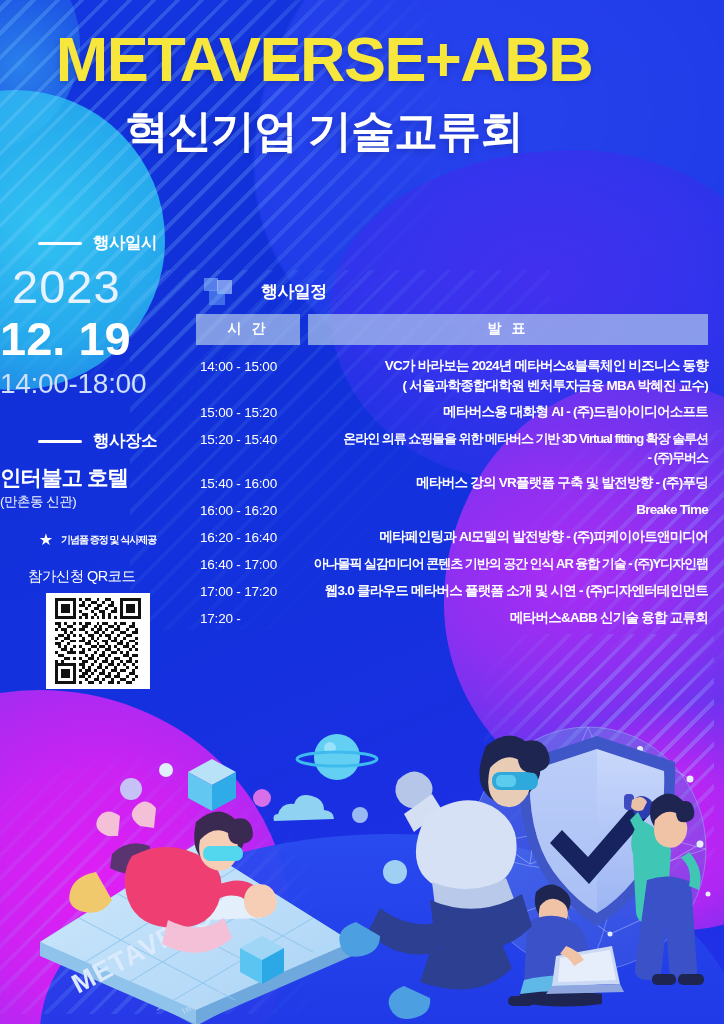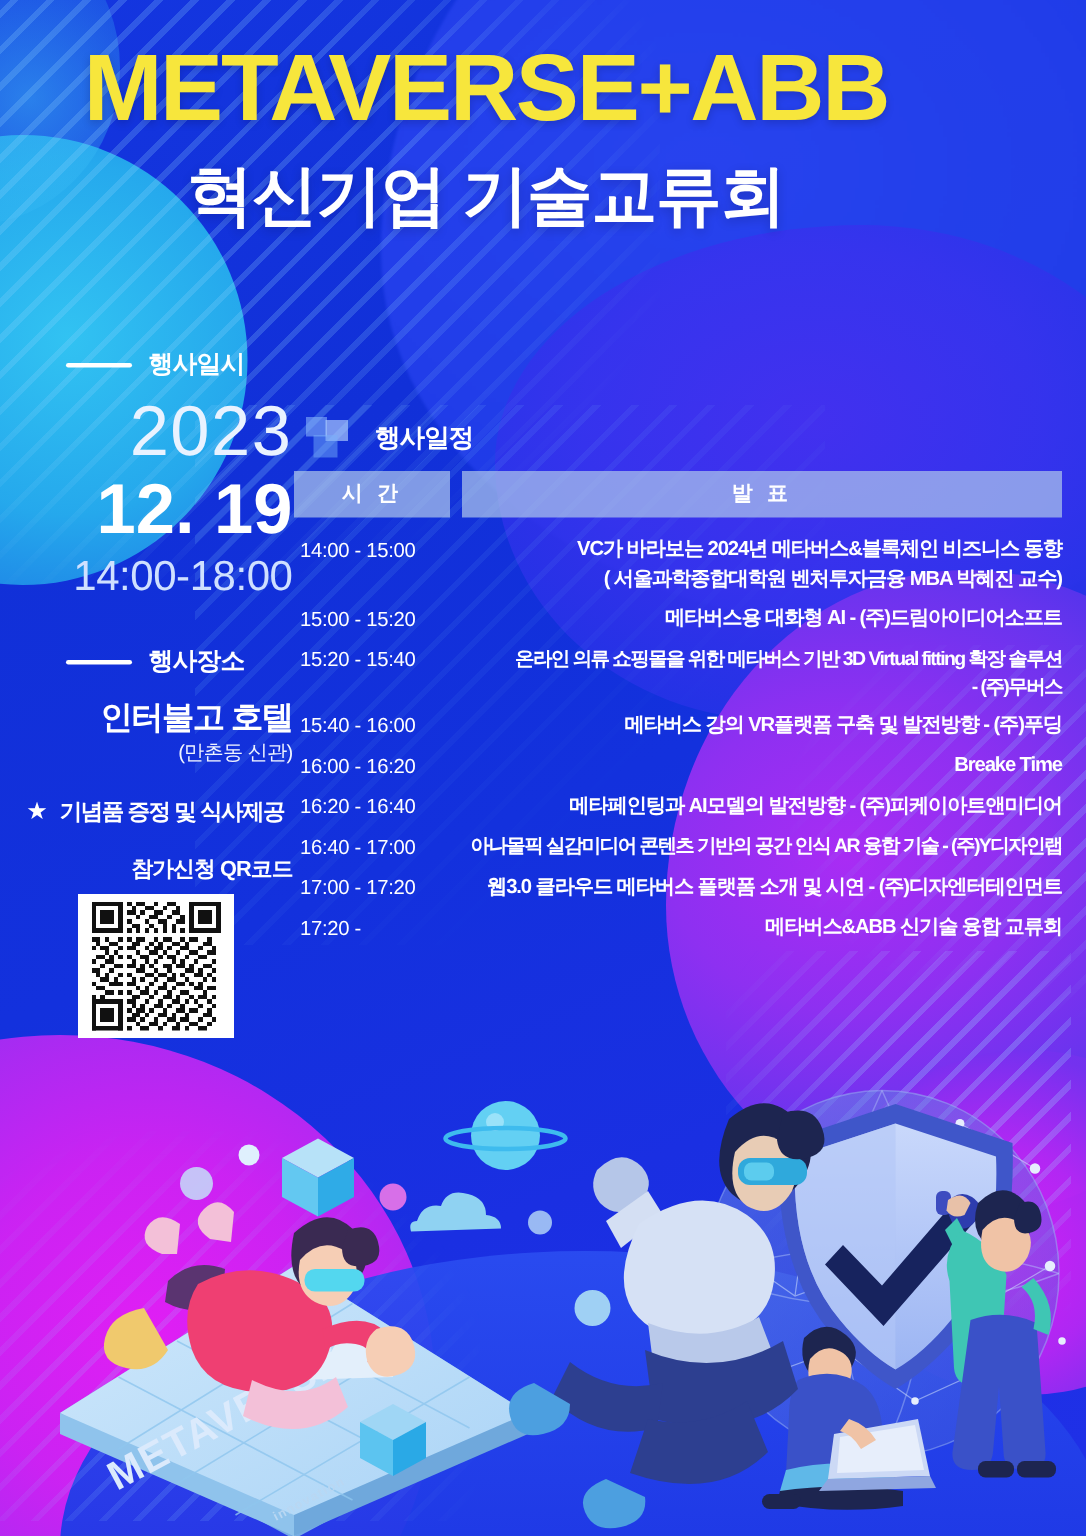--- a/index.html
+++ b/index.html
@@ -161,21 +161,21 @@
     line-height: 1.08;
     font-weight: 700;
     letter-spacing: -1px;
     color: #ffffff;
     text-shadow: 0 2px 7px rgba(0,0,30,.20);
   }
 
   
   .left-col {
     position: absolute; left: 0; top: 232px; width: 195px;
-    text-align: right; z-index: 6; color: #fff; padding-left: 12px;
+    text-align: left; z-index: 6; color: #fff;
   }
   .rule-row { display: flex; align-items: center; justify-content: center; gap: 11px; }
   .rule { display: block; width: 44px; height: 3px; background: #ffffff; border-radius: 2px; }
   .section-label { font-size: 16.5px; font-weight: 700; letter-spacing: -.5px; color: #fff; }
 
   .year {
     margin-top: 9px;
     font-size: 47px; font-weight: 300; letter-spacing: 1px;
     color: #e9f2ff; line-height: 1; margin-left: 12px;
   }
@@ -193,42 +193,42 @@
   .venue-block { margin-top: 30px; }
   .venue-name {
     margin-top: 11px; font-size: 21.5px; font-weight: 700; letter-spacing: -1px; color: #fff;
   }
   .venue-sub { margin-top: 1px; font-size: 13.5px; font-weight: 400; letter-spacing: -.5px; color: #f0f4ff; }
 
   .perk-row {
     margin-top: 21px; display: flex; align-items: center; justify-content: center; gap: 8px;
   }
   .star-icon { font-size: 16px; color: #ffffff; line-height: 1; }
-  .perk-text { font-size: 15px; font-weight: 700; letter-spacing: -1px; color: #fff; }
-
-  .qr-label { margin-top: 19px; font-size: 14.5px; font-weight: 700; letter-spacing: -.6px; color: #fff; }
+  .perk-text { font-size: 10px; font-weight: 700; letter-spacing: -1px; color: #fff; }
+
+  .qr-label { margin-top: 19px; font-size: 14.5px; font-weight: 400; letter-spacing: -.6px; color: #fff; margin-left: 28px; }
   .qr-box {
     margin: 7px auto 0;
     width: 104px; height: 96px;
     background: #ffffff;
     padding: 5px;
   }
   .qr-box svg { display: block; width: 100%; height: 100%; }
 
   
   .schedule { position: absolute; left: 196px; top: 278px; width: 512px; z-index: 6; }
-  .sched-head { display: flex; align-items: center; gap: 18px; padding-left: 8px; }
+  .sched-head { display: flex; align-items: center; gap: 29px; padding-left: 8px; }
   .pixel-icon { position: relative; width: 28px; height: 27px; flex: none; }
   .pixel-icon i { position: absolute; display: block; }
   .pixel-icon i.a { left: 0; top: 0; width: 14px; height: 13px; background: rgba(150,195,255,.52); }
   .pixel-icon i.b { left: 13px; top: 2px; width: 15px; height: 14px; background: rgba(185,215,255,.62); }
   .pixel-icon i.c { left: 5px; top: 12px; width: 16px; height: 15px; background: rgba(120,175,250,.48); }
   .sched-title { font-size: 17px; font-weight: 700; letter-spacing: -.6px; color: #ffffff; }
 
-  .table-head { display: flex; gap: 8px; margin-top: 9px; font-family: Liberation Serif, serif; }
+  .table-head { display: flex; gap: 8px; margin-top: 9px; }
   .th {
     background: rgba(175,200,235,.70);
     color: #ffffff;
     font-size: 14px; font-weight: 700; letter-spacing: 3px;
     text-align: center;
     padding: 6px 0 7px;
   }
   .th-time { width: 104px; }
   .th-talk { flex: 1; }
 

